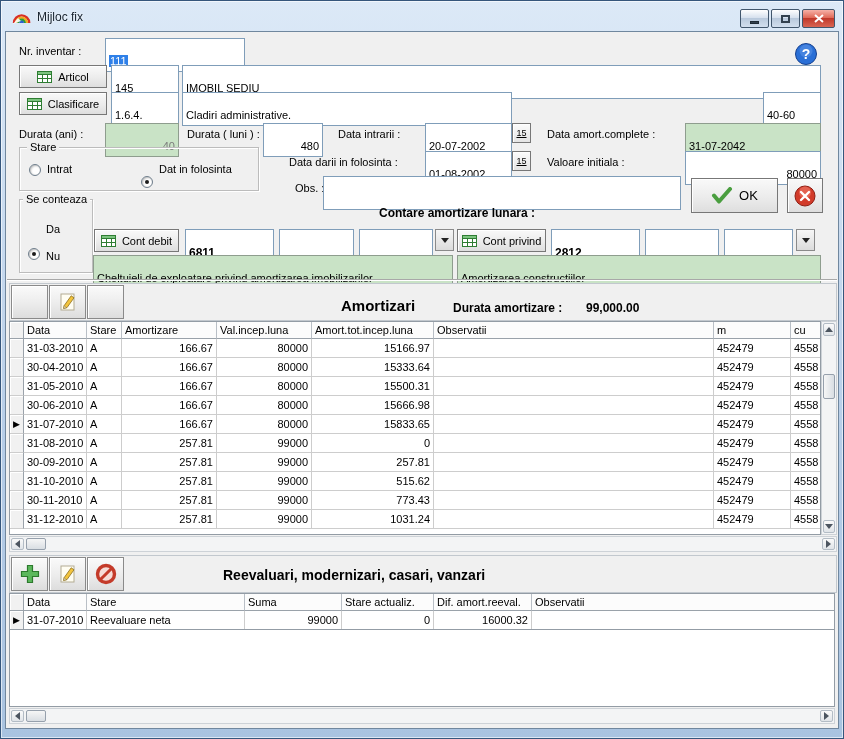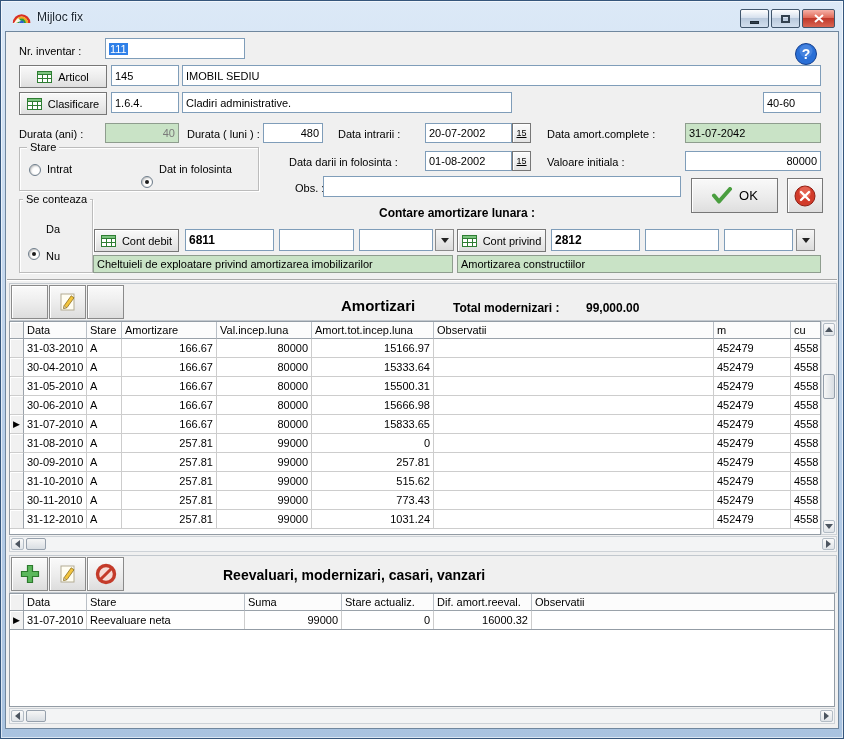--- a/index.html
+++ b/index.html
@@ -10,21 +10,21 @@
 
 .title-text{left:36px;top:9px;font-size:12px;color:#17222e;text-shadow:0 0 3px #fff}
 .winbtn{top:8px;height:19px;border:1px solid #41566c;border-radius:2px;background:linear-gradient(#fefefe,#d7e1ee 45%,#b9c9dc 50%,#d2dfee);display:flex;align-items:center;justify-content:center}
 .winbtn.close{background:linear-gradient(#f6b1a7,#e06a59 45%,#c0392b 50%,#d96553)}
 .glyph-min{width:9px;height:3px;background:#33414f;border:1px solid #1f2a34;margin-top:7px}
 .glyph-max{width:9px;height:8px;border:2px solid #33414f;background:transparent}
 
 .client{left:4px;top:30px;width:834px;height:698px;background:#f0f0f0;border:1px solid #70879e}
 .lbl{font-size:11px;white-space:nowrap;color:#000}
 .b{font-weight:bold}
-.inp{background:#fff;border:1px solid #7f9db9;display:flex;align-items:center;padding:8px 3px;font-size:11px;white-space:nowrap;overflow:hidden}
+.inp{background:#fff;border:1px solid #7f9db9;display:flex;align-items:flex-start;padding:16px 3px;font-size:11px;white-space:nowrap;overflow:hidden}
 .inp.ra{justify-content:flex-end}
 .green{background:#c9e3c6;border:1px solid #8e9d8e}
 .gray-text{color:#7a7a7a}
 .sel-text{background:#2f80e8;color:#fff;padding:0 1px}
 .btn{background:linear-gradient(#f9f9f9,#ececec 55%,#dedede);border:1px solid #777;box-shadow:inset 1px 1px 0 #fff;display:flex;align-items:center;justify-content:center;gap:6px;font-size:11px;cursor:default}
 .grp{border:1px solid #bcbcbc;box-shadow:inset 1px 1px 0 #fff,1px 1px 0 #fff}
 .grp-legend{position:absolute;top:-7px;left:7px;background:#f0f0f0;padding:0 3px;font-size:11px}
 .radio{width:12px;height:12px;border-radius:50%;background:radial-gradient(#fff 55%,#e7e7e7);border:1px solid #6f7e8c;box-shadow:inset 1px 1px 2px rgba(0,0,0,.25);position:relative}
 .radio.sel::after{content:"";position:absolute;left:3px;top:3px;width:4px;height:4px;border-radius:50%;background:#1c1c1c}
 .ddbtn{background:linear-gradient(#f6f6f6,#dcdcdc);border:1px solid #8a8a8a;display:flex;align-items:center;justify-content:center}
@@ -252,21 +252,21 @@
   <div class="abs tbtn" style="left:10px;top:284px;width:37px;height:34px"></div>
   <div class="abs tbtn" style="left:48px;top:284px;width:37px;height:34px">
     <svg width="20" height="20" viewBox="0 0 20 20">
         <rect x="3" y="2" width="13" height="16" fill="#fffdf2" stroke="#b3ac93"></rect>
         <path d="M6.2 13.6 L13.2 3.8 L16 5.8 L9 15.6 L5.6 16.4 Z" fill="#f3c43d" stroke="#8a6d1f" stroke-width="0.8"></path>
         <path d="M6.2 13.6 L5.6 16.4 L8.4 15.8 Z" fill="#e8e2cc" stroke="#8a6d1f" stroke-width="0.5"></path>
       </svg>
   </div>
   <div class="abs tbtn" style="left:86px;top:284px;width:37px;height:34px"></div>
   <div class="abs lbl b" style="left:340px;top:296px;font-size:15px">Amortizari</div>
-  <div class="abs lbl b" style="left:452px;top:300px;font-size:12px">Total modernizari :</div>
+  <div class="abs lbl b" style="left:452px;top:300px;font-size:12px">Durata amortizare :</div>
   <div class="abs lbl b" style="left:585px;top:300px;font-size:12px">99,000.00</div>
 
   <div class="abs tbl" style="left:8px;top:320px;width:812px;height:214px">
       <div class="thead" style="height:17px">
         <div class="th gutter" style="width:14px"></div>
         <div class="th" style="width:63px">Data</div>
         <div class="th" style="width:35px">Stare</div>
         <div class="th" style="width:95px">Amortizare</div>
         <div class="th" style="width:95px">Val.incep.luna</div>
         <div class="th" style="width:122px">Amort.tot.incep.luna</div>

